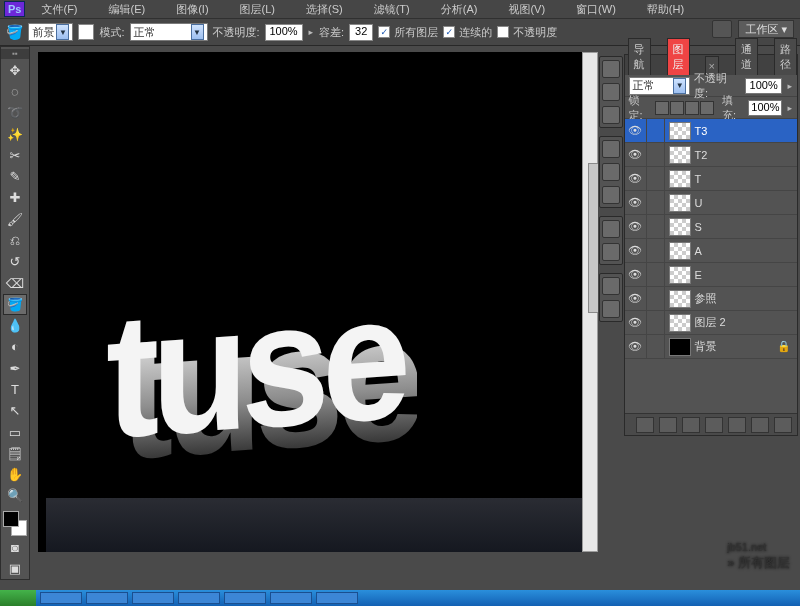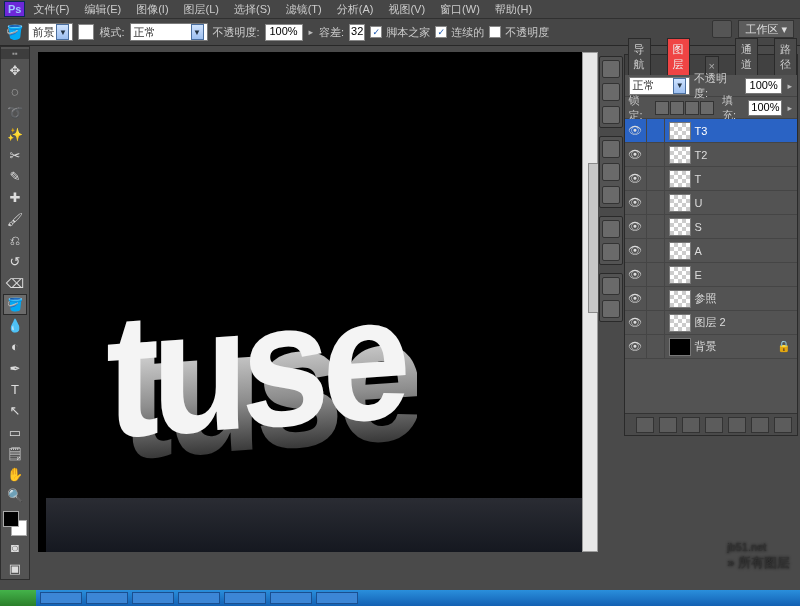--- a/index.html
+++ b/index.html
@@ -1,18 +1,18 @@
 <!DOCTYPE html>
 <html><head>
 <meta charset="utf-8">
 <style>
 *{box-sizing:border-box;margin:0;padding:0;font-family:"Microsoft YaHei","SimSun",sans-serif;font-size:11px;color:#333;user-select:none}
 body{width:800px;height:606px;background:#4a4a4a;overflow:hidden;position:relative}
 .menubar{height:18px;background:#464646;display:flex;align-items:center;padding:0 4px;gap:1px}
-.menubar span{color:#ccc;padding:2px 7px;cursor:default}
+.menubar span{color:#ccc;padding:2px 15px;cursor:default}
 .optbar{height:28px;background:#464646;border-top:1px solid #303030;border-bottom:1px solid #282828;display:flex;align-items:center;padding:0 6px;gap:5px;color:#ccc}
 .optbar .lbl{color:#ccc}
 .dd{background:#fff;border:1px solid #7a7a7a;height:18px;display:flex;align-items:center;padding:0 3px;color:#000}
 .dd .arr{width:13px;height:16px;margin-left:2px;background:linear-gradient(#cfe3ff,#9dbff0);border:1px solid #4a6fa0;display:flex;align-items:center;justify-content:center;color:#234;font-size:8px}
 .numbox{background:#fff;border:1px solid #888;width:38px;height:17px;text-align:center;color:#000}
 .tri{color:#bbb;font-size:9px;padding:0 1px}
 .cb{width:12px;height:12px;background:#fff;border:1px solid #888;display:inline-flex;align-items:center;justify-content:center;font-size:9px;color:#1a56b0;margin-right:2px}
 .optgrp{display:flex;align-items:center;gap:2px}
 .spacer{flex:1}
 .wicon{width:20px;height:18px;background:#555;border:1px solid #333;border-radius:2px}
@@ -88,24 +88,24 @@
   <div style="width:16px;height:16px;border:1px solid #888;background:#fff"></div>
   <span class="lbl">模式:</span>
   <div class="dd" style="width:78px">
     <span style="flex:1">正常</span>
     <span class="arr">▼</span>
   </div>
   <span class="lbl">不透明度:</span>
   <div class="numbox">100%</div>
     <span class="tri">▸</span>
   <span class="lbl">容差:</span>
-  <div class="numbox" style="width:16px">32</div>
+  <div class="numbox" style="width:24px">32</div>
   <div class="optgrp">
       <span class="cb">✓</span>
-      <span class="lbl">脚本之家</span>
+      <span class="lbl">所有图层</span>
     </div>
   <div class="optgrp">
       <span class="cb">✓</span>
       <span class="lbl">连续的</span>
     </div>
   <div class="optgrp">
       <span class="cb"></span>
       <span class="lbl">不透明度</span>
     </div>
   <div class="spacer"></div>

